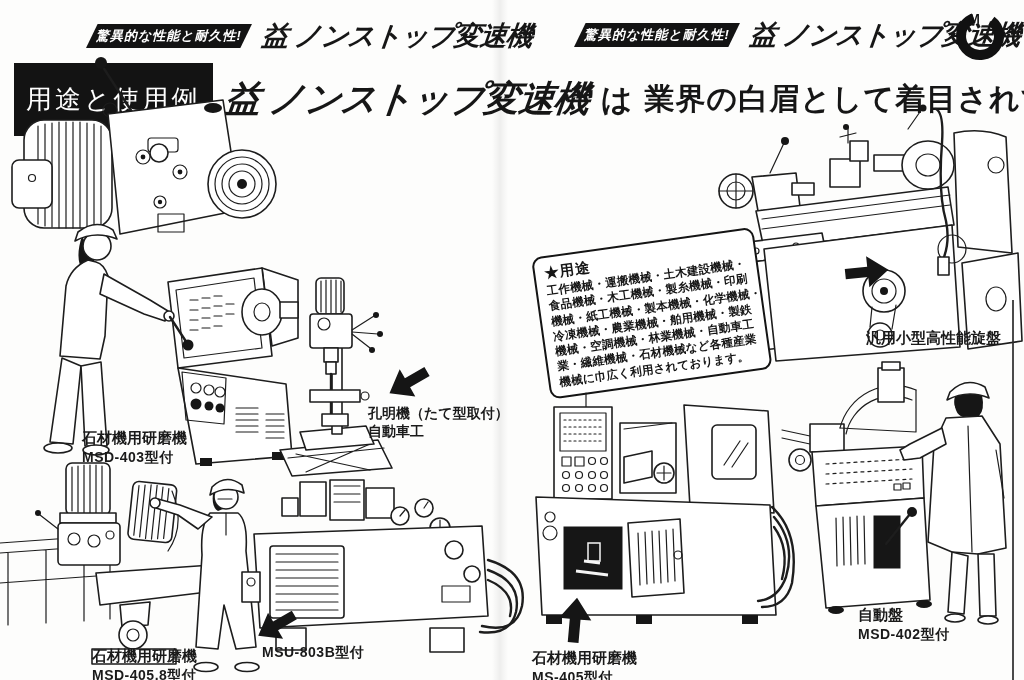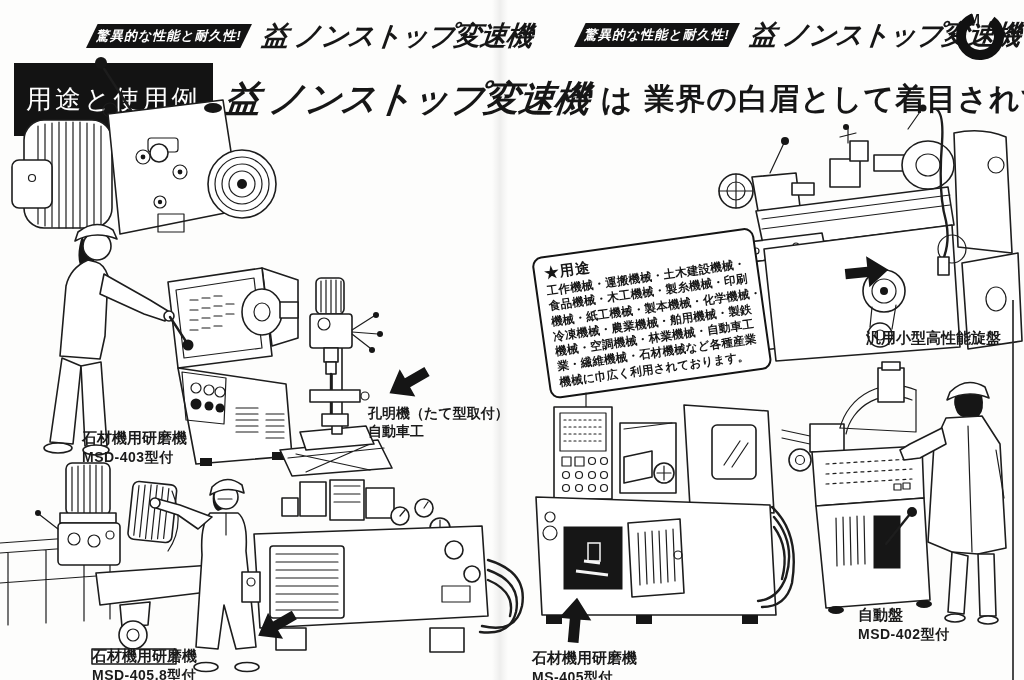--- a/index.html
+++ b/index.html
@@ -388,20 +388,21 @@
     <div class="nm2">孔明機（たて型取付）</div>
     <div class="nm2">自動車工</div>
   </div>
 
   <div class="abs caption ctr" style="left:92px;top:646px;width:180px;">
     <div class="nm">石材機用研磨機</div>
     <div class="model">MSD-405.8型付</div>
   </div>
 
   <div class="abs caption ctr" style="left:262px;top:643px;width:200px;">
+    <div class="model">MSU-803B型付</div>
   </div>
 
   <div class="abs caption ctr" style="left:866px;top:328px;width:152px;">
     <div class="nm">汎用小型高性能旋盤</div>
   </div>
 
   <div class="abs caption ctr" style="left:532px;top:648px;width:165px;">
     <div class="nm">石材機用研磨機</div>
     <div class="model">MS-405型付</div>
   </div>

